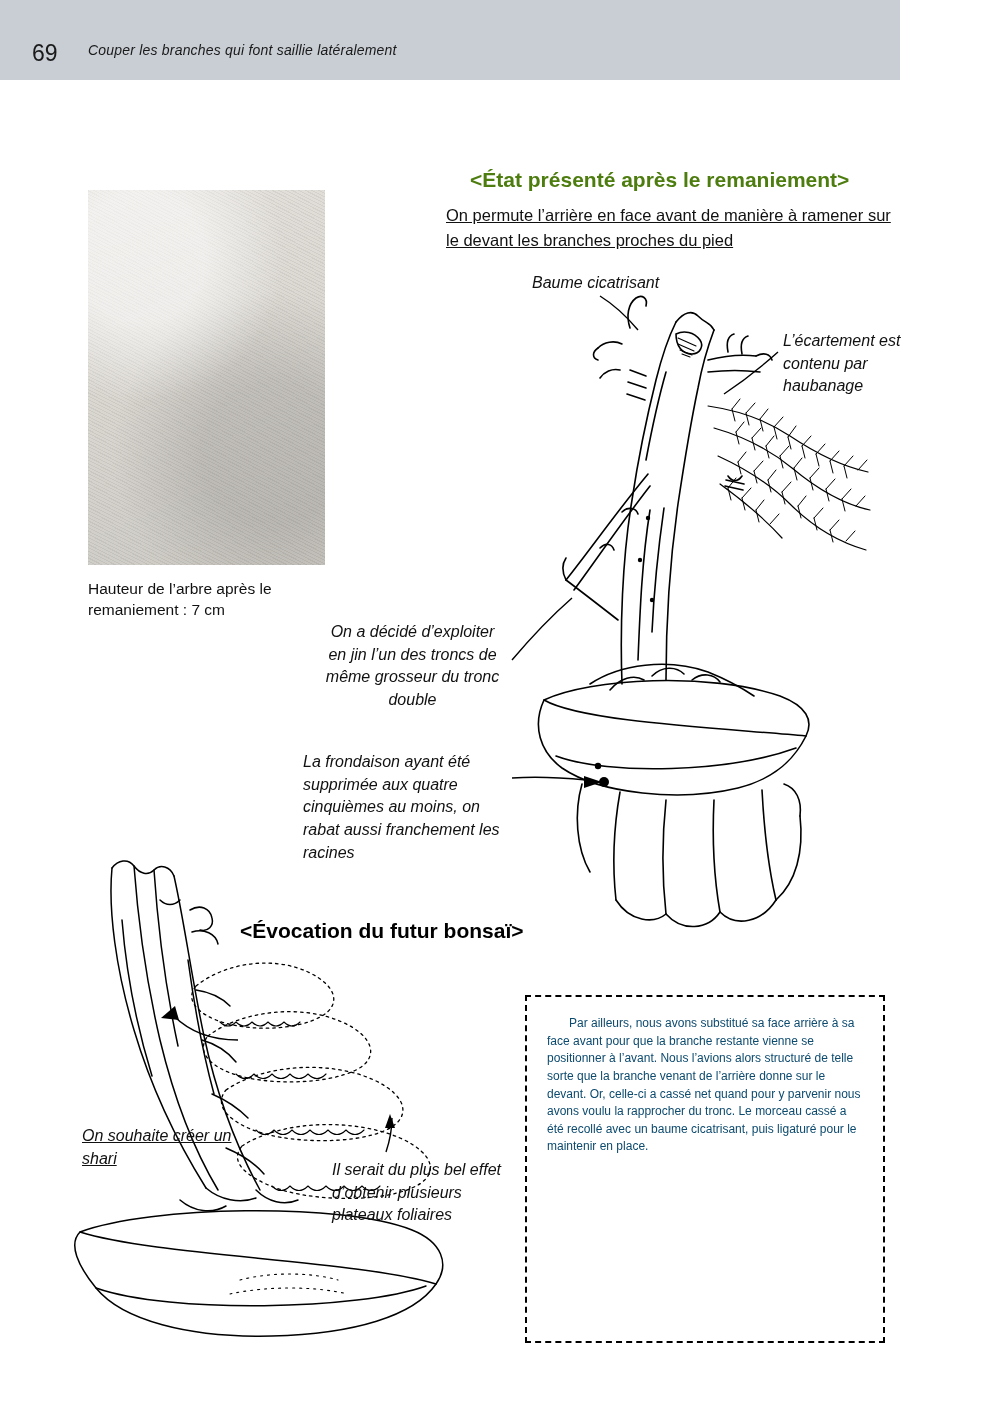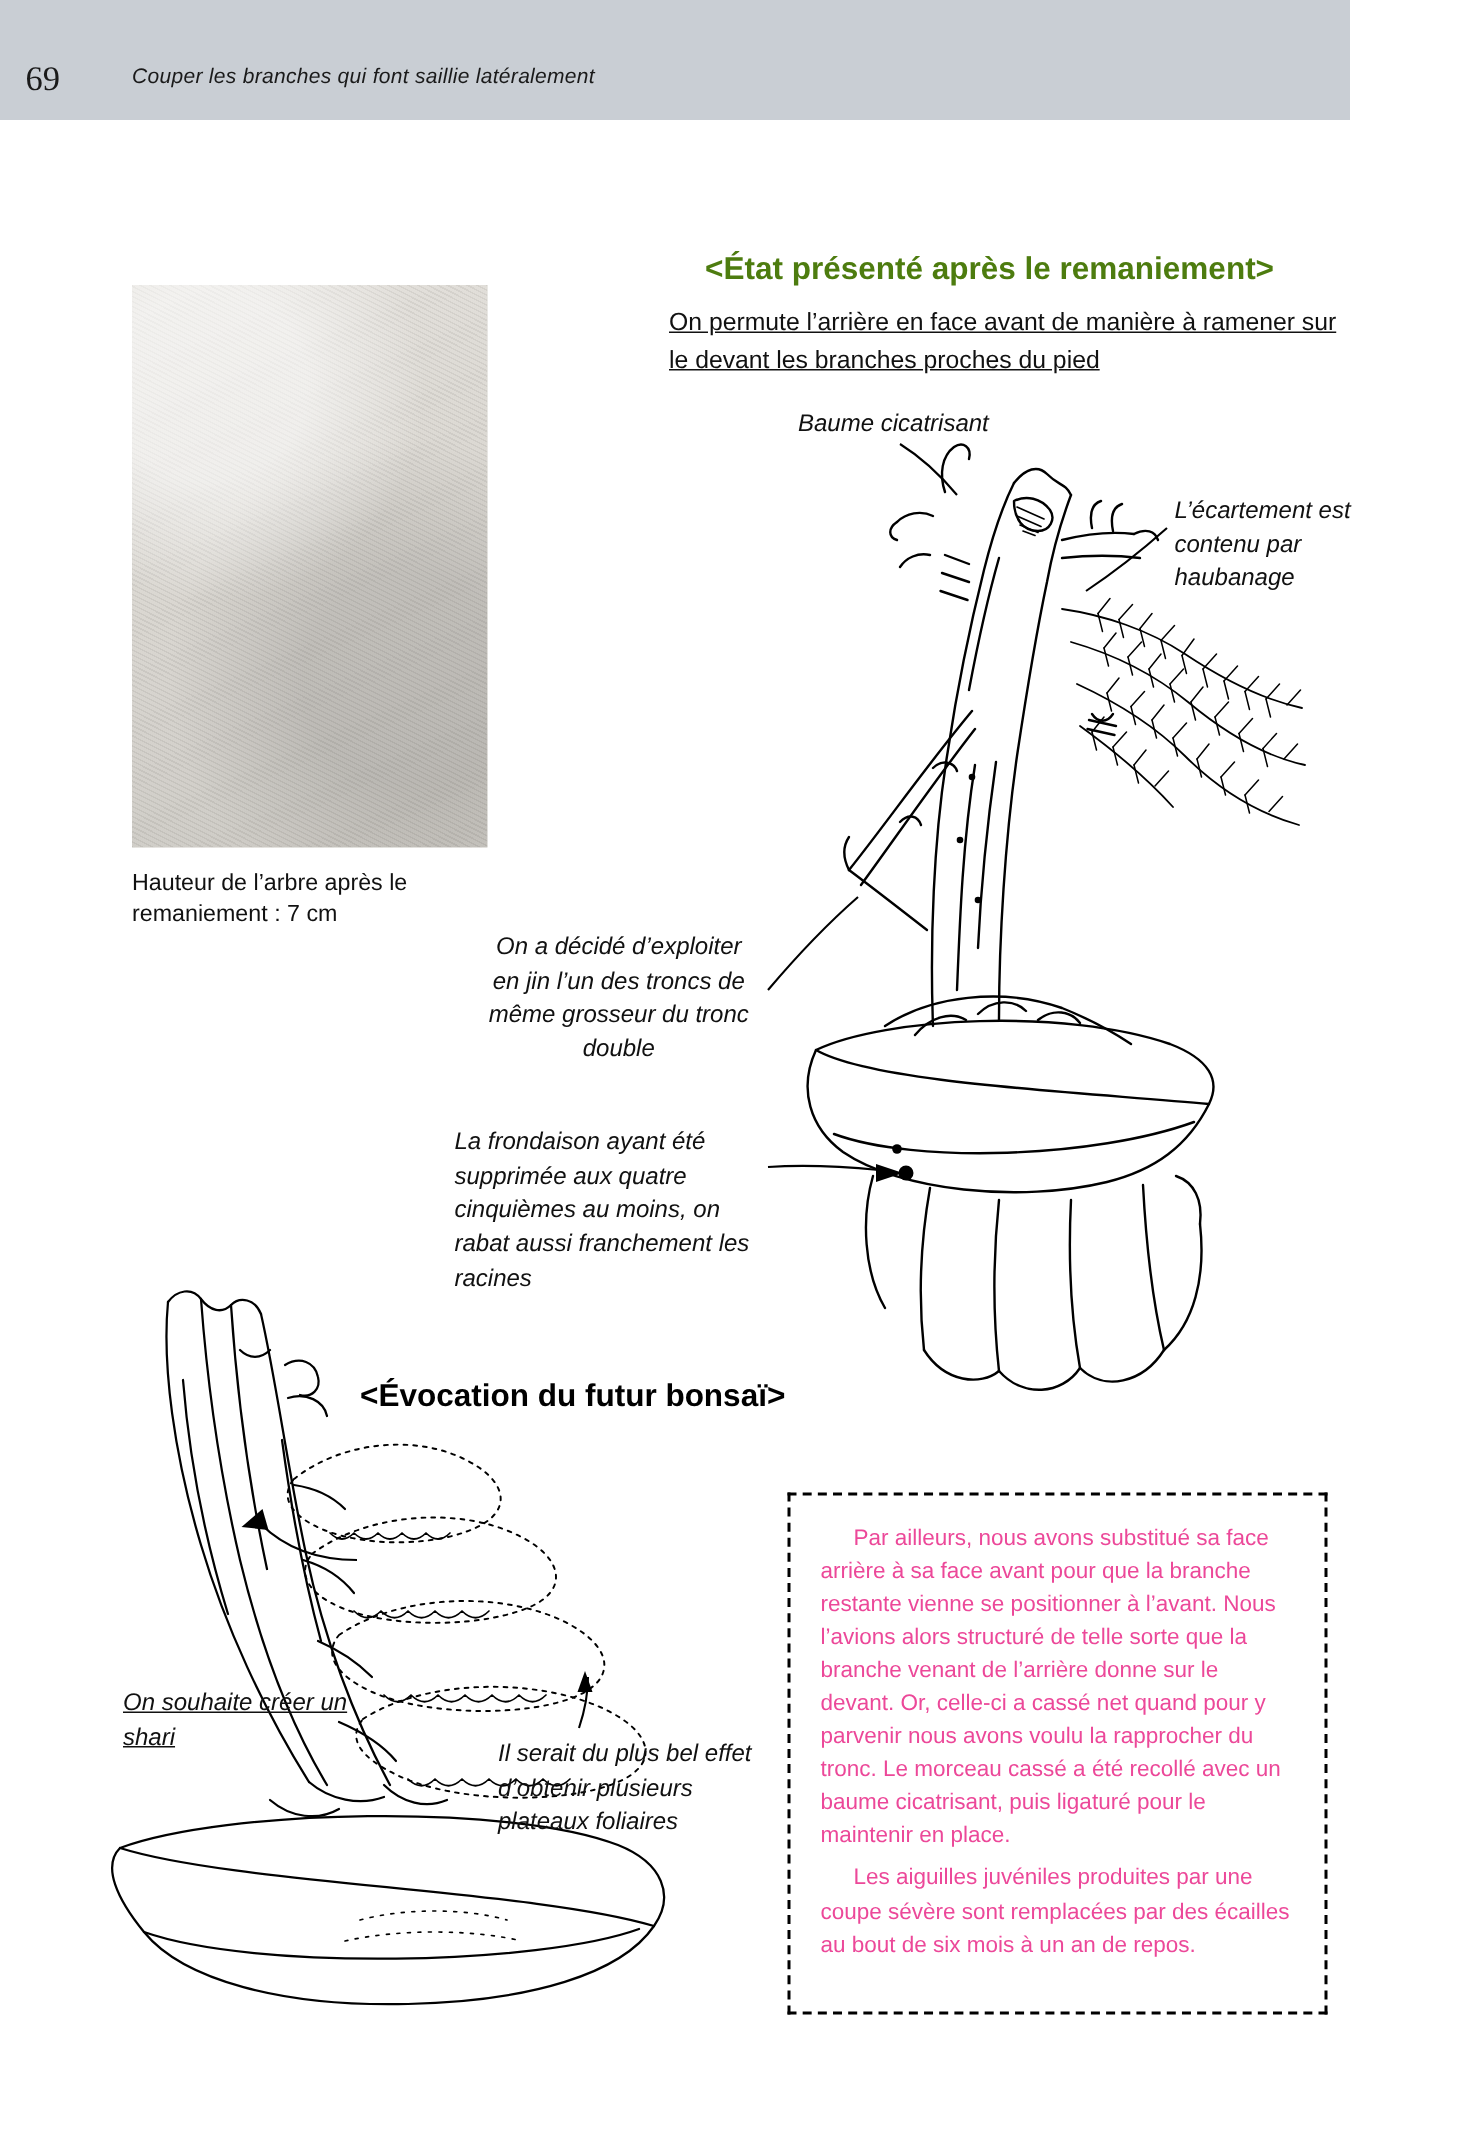--- a/index.html
+++ b/index.html
@@ -20,24 +20,24 @@
   .header-band {
     position: absolute;
     left: 0;
     top: 0;
     width: 900px;
     height: 80px;
     background: #c9ced4;
   }
   .header-page-number {
     position: absolute;
-    left: 17px;
+    left: 32px;
     top: 40px;
     font-size: 23px;
-    font-family: Liberation Serif, serif;
+    font-family: Liberation Sans, sans-serif;
     color: #1a1a1a;
   }
   .header-title {
     position: absolute;
     left: 88px;
     top: 42px;
     font-size: 14px;
     font-style: italic;
     font-family: "Liberation Sans", sans-serif;
     color: #1a1a1a;
@@ -124,24 +124,24 @@
     left: 525px;
     top: 995px;
     width: 360px;
     height: 348px;
     border: 2px dashed #000;
     box-sizing: border-box;
     padding: 18px 20px 10px 20px;
   }
   .note-box p {
     margin: 0 0 0 0;
-    font-size: 15px;
+    font-size: 12px;
     line-height: 1.47;
     text-indent: 22px;
-    color: #ec4899;
+    color: #0c4a6e;
   }
   .note-box p + p { margin-top: 6px; }
 
   
   .art {
     position: absolute;
     pointer-events: none;
   }
   .art-top   { left: 470px; top: 260px; width: 500px; height: 680px; }
   .art-bottom{ left: 60px;  top: 840px; width: 480px; height: 520px; }
@@ -350,14 +350,13 @@
 <div class="annot annot-ecartement">L’écartement est contenu par haubanage</div>
 <div class="annot annot-jin">On a décidé d’exploiter en jin l’un des troncs de même grosseur du tronc double</div>
 <div class="annot annot-frondaison">La frondaison ayant été supprimée aux quatre cinquièmes au moins, on rabat aussi franchement les racines</div>
 <div class="annot annot-shari">On souhaite créer un shari</div>
 <div class="annot annot-plateaux">Il serait du plus bel effet d’obtenir plusieurs plateaux foliaires</div>
 
 <div class="section-title-2">&lt;Évocation du futur bonsaï&gt;</div>
 
 <div class="note-box">
   <p>Par ailleurs, nous avons substitué sa face arrière à sa face avant pour que la branche restante vienne se positionner à l’avant. Nous l’avions alors structuré de telle sorte que la branche venant de l’arrière donne sur le devant. Or, celle-ci a cassé net quand pour y parvenir nous avons voulu la rapprocher du tronc. Le morceau cassé a été recollé avec un baume cicatrisant, puis ligaturé pour le maintenir en place.</p>
-  <p>Les aiguilles juvéniles produites par une coupe sévère sont remplacées par des écailles au bout de six mois à un an de repos.</p>
 </div>
 
 </body></html>

